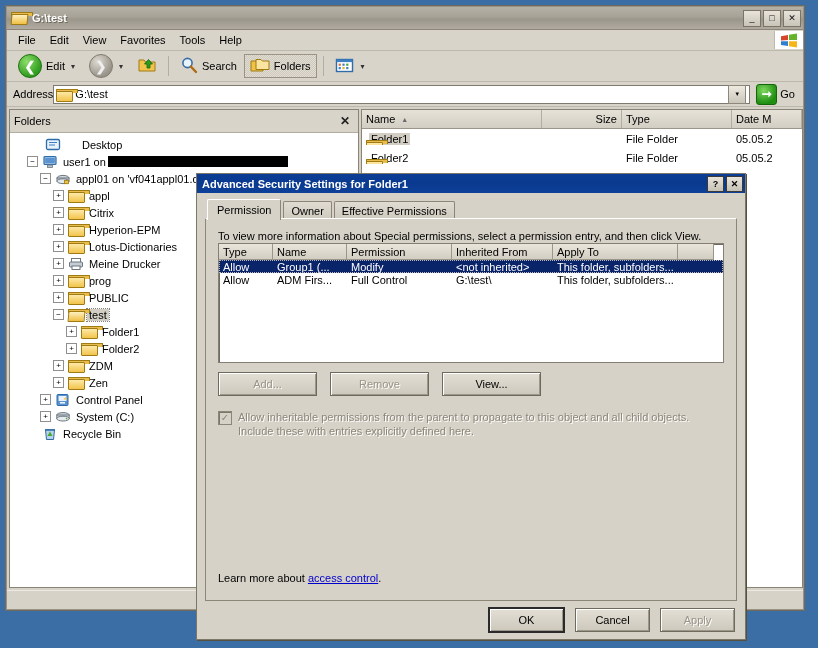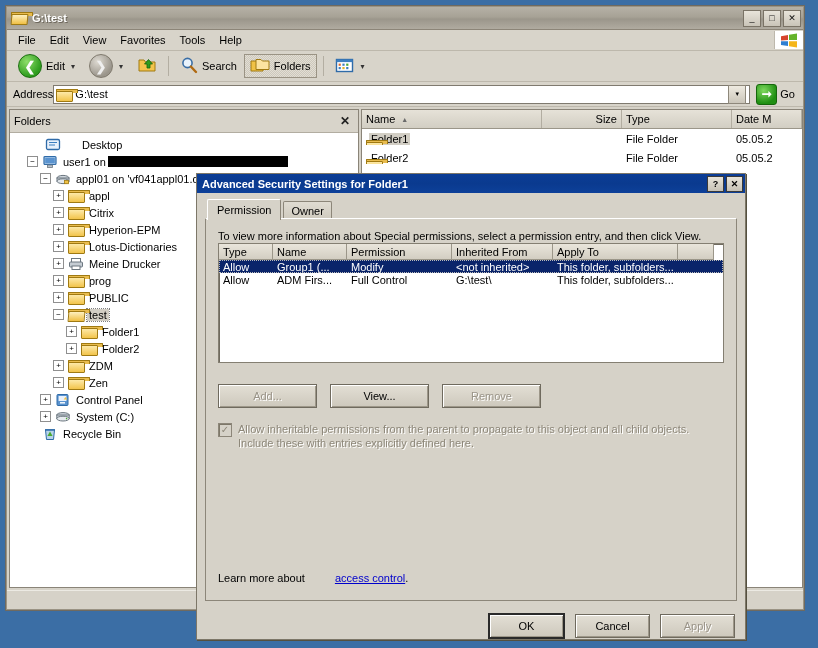--- a/index.html
+++ b/index.html
@@ -191,33 +191,33 @@
   .lv-rows{flex:1;}
   .lv-row{display:flex;height:13px;font-size:11px;align-items:center;}
   .lv-row.sel{background:#0a246a;color:#fff;outline:1px dotted #b9b9b9;outline-offset:-1px;}
   .lv-cell{padding:0 4px;box-sizing:border-box;white-space:nowrap;overflow:hidden;}
 
   .btnrow{display:flex;gap:13px;margin-top:9px;}
   .btn{
     width:97px;height:22px;font-size:11px;
     background:linear-gradient(to bottom,#e3dfd5,#cdc8bc);
     border:1px solid #6f6a5e;box-shadow:inset 1px 1px 0 #fff, inset -1px -1px 0 #9d9789;
-    display:flex;align-items:center;justify-content:center;color:#000;margin-top:12px;
+    display:flex;align-items:center;justify-content:center;color:#000;
   }
   .btn.disabled{color:#9a9488;text-shadow:1px 1px 0 #ffffff;}
   .btn.default{border:2px solid #2a2a2a;}
   .cbrow{display:flex;align-items:flex-start;gap:6px;margin-top:14px;}
   .cbox{
     width:12px;height:12px;flex:0 0 12px;background:#d6d2c8;border:1px solid #8c8679;
     box-shadow:inset 1px 1px 0 #7d7768;display:flex;align-items:center;justify-content:center;
     font-size:10px;color:#8d8779;line-height:10px;margin-top:1px;
   }
   .cbtext{font-size:11px;line-height:14px;color:#8d8779;text-shadow:1px 1px 0 #fff;}
   .learn{margin-top:auto;padding-bottom:6px;font-size:11px;}
-  .link{color:#0000cc;text-decoration:underline;margin-left:27px;}
+  .link{color:#0000cc;text-decoration:underline;}
   .dlg-foot{
     flex:0 0 38px;display:flex;align-items:center;justify-content:flex-end;
     gap:10px;padding:0 10px 0 0;
   }
   .fbtn{width:73px;height:22px;}
 </style>
 </head>
 <body>
 
 <div class="root">
@@ -512,20 +512,21 @@
       <span class="dlg-title-text">Advanced Security Settings for Folder1</span>
       <span class="dlg-btn">?</span>
       <span class="dlg-btn">✕</span>
     </div>
 
     <div class="dlg-body">
 
       <div class="tabs">
         <span class="tab active">Permission</span>
         <span class="tab">Owner</span>
+        <span class="tab">Effective Permissions</span>
       </div>
 
       <div class="tabpanel">
 
         <div class="dlg-text">To view more information about Special permissions, select a permission entry, and then click View.</div>
 
         <div class="lv">
           <div class="lv-head" id="permhead">
               <div class="lv-col" style="width: 54px;">Type</div>
               <div class="lv-col" style="width: 74px;">Name</div>
@@ -549,22 +550,22 @@
                 <div class="lv-cell" style="width: 105px;">Full Control</div>
                 <div class="lv-cell" style="width: 101px;">G:\test\</div>
                 <div class="lv-cell" style="width: 125px;">This folder, subfolders...</div>
                 <div class="lv-cell" style="width: 36px;"></div>
               </div>
             </div>
         </div>
 
         <div class="btnrow">
           <span class="btn disabled">Add...</span>
+          <span class="btn disabled">Remove</span>
           <span class="btn">View...</span>
-          <span class="btn disabled">Remove</span>
         </div>
 
         <div class="cbrow">
           <span class="cbox">✓</span>
           <span class="cbtext">Allow inheritable permissions from the parent to propagate to this object and all child objects. Include these with entries explicitly defined here.</span>
         </div>
 
         <div class="learn">
           <span>Learn more about </span><span class="link">access control</span><span>.</span>
         </div>

